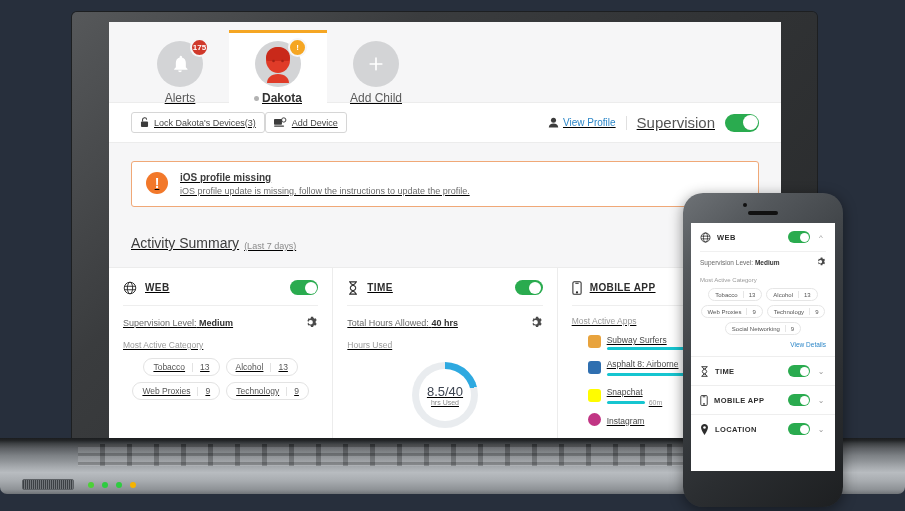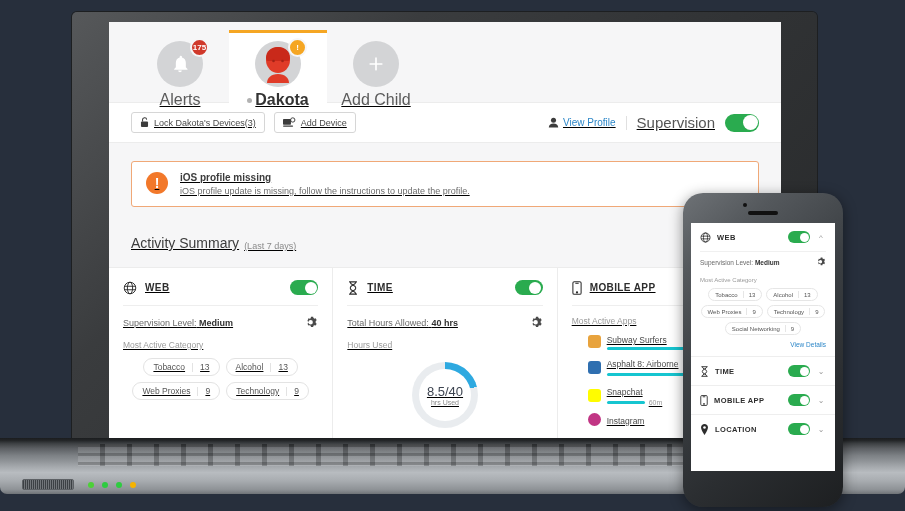--- a/index.html
+++ b/index.html
@@ -70,28 +70,28 @@
   .av-wrap { position: relative; width: 46px; height: 46px; margin: 5px auto 4px auto; }
   .av-circle { width: 46px; height: 46px; border-radius: 50%; background: #d3d4d6; display:flex; align-items:center; justify-content:center; }
   .badge {
     position: absolute; top: -3px; right: -6px;
     min-width: 19px; height: 19px; border-radius: 50%;
     background: #d0392b; color: #fff; font-size: 8px; font-weight: bold;
     display: flex; align-items: center; justify-content: center;
     border: 2px solid #f6f6f7;
   }
   .badge.warn { background: #f5a623; width:19px; }
-  .child-name { font-size: 16px; color: #5a5a5a; }
+  .child-name { font-size: 12px; color: #5a5a5a; }
   .child-tile.active .child-name { font-weight: bold; color:#333; }
   .dot-online { display:inline-block; width:5px; height:5px; border-radius:50%; background:#b2b2b2; margin-right:3px; vertical-align:middle; }
 
   .action-bar { background: #fff; border-top:1px solid #ececec; border-bottom:1px solid #ececec; padding: 9px 22px; display:flex; align-items:center; }
   .btn-out {
     border: 1px solid #d6d6d6; background:#fff; border-radius: 3px;
-    padding: 4px 8px; font-size: 9px; color:#4a4a4a; display:flex; align-items:center; gap:5px; margin-right:9px;
+    padding: 4px 8px; font-size: 9px; color:#4a4a4a; display:flex; align-items:center; gap:5px; 
   }
   .spacer { flex: 1; }
   .link-blue { color:#2d87c8; font-size:10px; }
   .vsep { width:1px; height:14px; background:#e0e0e0; margin:0 10px; }
   .lbl-sup { font-size:15px; color:#555; margin-right:10px; }
 
   .toggle { width: 28px; height: 15px; border-radius: 8px; background: #2aab4f; position: relative; flex:none; }
   .toggle:after { content:''; position:absolute; top:1.5px; right:1.5px; width:12px; height:12px; border-radius:50%; background:#fff; }
   .toggle.lg { width: 34px; height: 18px; border-radius: 10px; }
   .toggle.lg:after { width: 15px; height:15px; top:1.5px; right:1.5px; }

